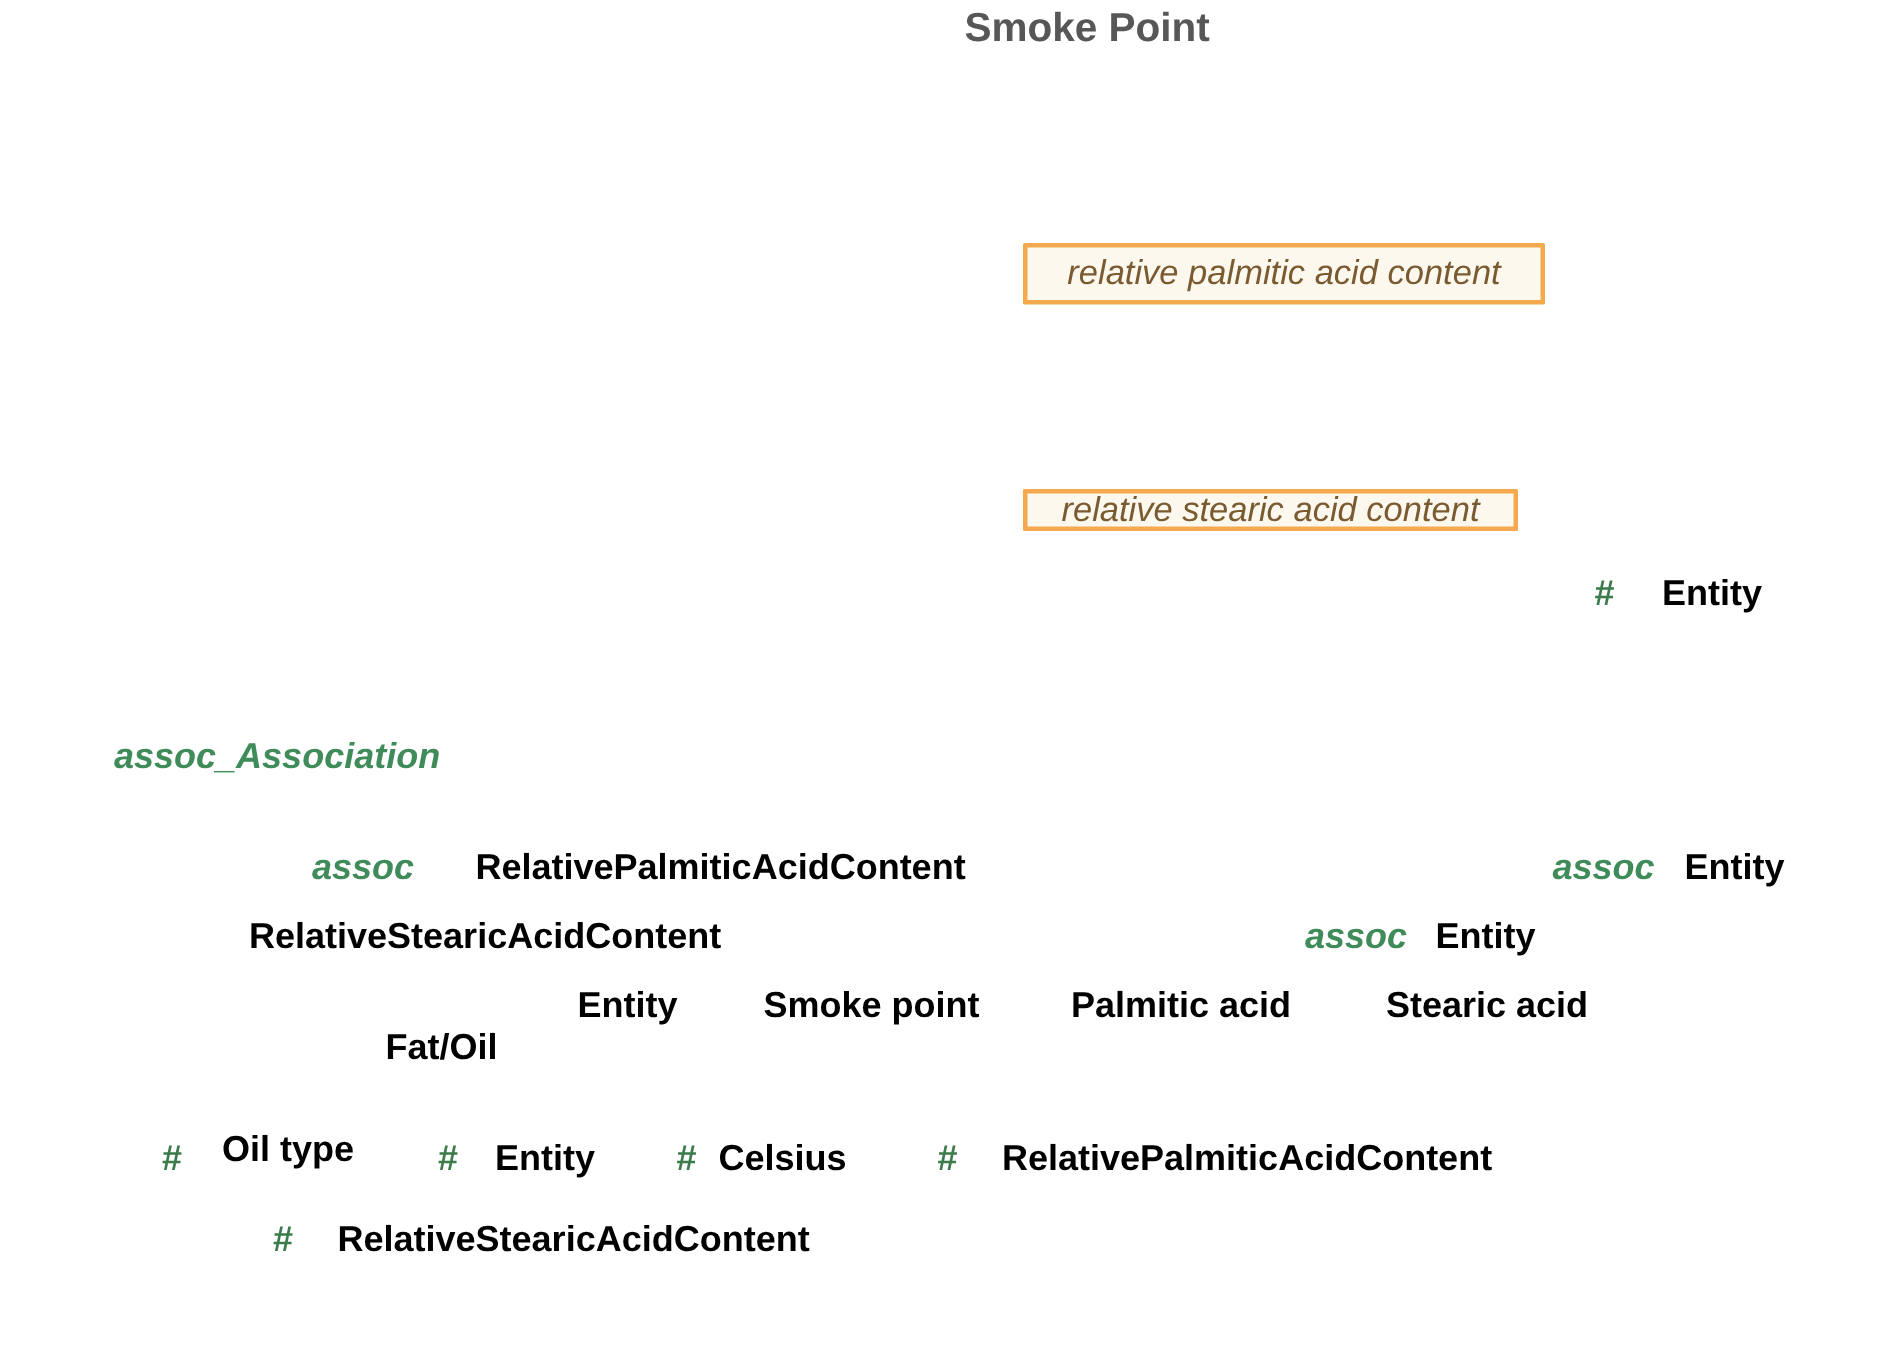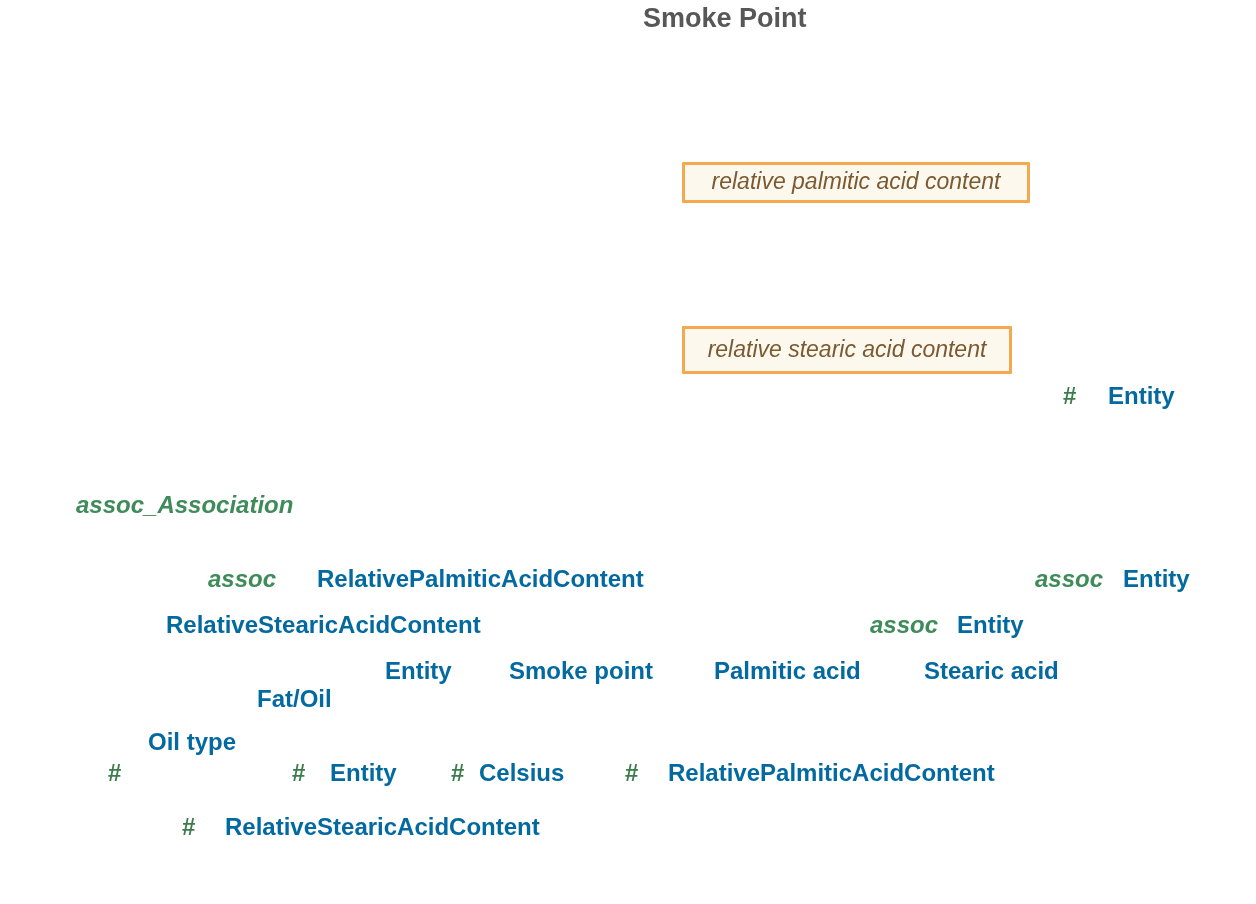--- a/index.html
+++ b/index.html
@@ -15,21 +15,21 @@
     overflow: hidden;
   }
   .tok {
     position: absolute;
     white-space: pre;
     font-size: 24px;
     font-weight: 600;
     line-height: 1;
     letter-spacing: 0px;
   }
-  .tok.string  { color: #0369a1; }
+  .tok.string  { color: #000000; }
   .tok.slot    { color: #3c7c4c; }
   .tok.pattern { color: #3f8b59; font-style: italic; }
   .cell-title {
     position: absolute;
     left: 643px; top: 5px;
     font-size: 27px;
     font-weight: 700;
     color: #575757;
     line-height: 1;
     white-space: pre;
@@ -70,29 +70,29 @@
       <span class="tok string" style="left: 1123px; top: 567px;">Entity</span>
       <span class="tok string" style="left: 166px; top: 613px;">RelativeStearicAcidContent</span>
       <span class="tok pattern" style="left: 870px; top: 613px;">assoc</span>
       <span class="tok string" style="left: 957px; top: 613px;">Entity</span>
       <span class="tok string" style="left: 257px; top: 659px; margin-top: 28px;">Fat/Oil</span>
       <span class="tok string" style="left: 385px; top: 659px;">Entity</span>
       <span class="tok string" style="left: 509px; top: 659px;">Smoke point</span>
       <span class="tok string" style="left: 714px; top: 659px; text-align: center;">Palmitic acid</span>
       <span class="tok string" style="left: 924px; top: 659px;">Stearic acid</span>
       <span class="tok slot" style="left: 108px; top: 761px;">#</span>
-      <span class="tok string" style="left: 148px; top: 730px;">Oil type</span>
+      <span class="tok string" style="left: 148px; top: 755px;">Oil type</span>
       <span class="tok slot" style="left: 292px; top: 761px;">#</span>
       <span class="tok string" style="left: 330px; top: 761px;">Entity</span>
       <span class="tok slot" style="left: 451px; top: 761px;">#</span>
       <span class="tok string" style="left: 479px; top: 761px;">Celsius</span>
       <span class="tok slot" style="left: 625px; top: 761px;">#</span>
       <span class="tok string" style="left: 668px; top: 761px;">RelativePalmiticAcidContent</span>
       <span class="tok slot" style="left: 182px; top: 815px;">#</span>
       <span class="tok string" style="left: 225px; top: 815px;">RelativeStearicAcidContent</span>
       <div class="ffbox" style="left: 682px; top: 162px; width: 348px; height: 41px;">
         <span class="fflabel">relative palmitic acid content</span>
       </div>
-      <div class="ffbox" style="left: 682px; top: 326px; width: 330px; height: 48px;">
+      <div class="ffbox" style="left: 682px; top: 326px; width: 330px; height: 28px;">
         <span class="fflabel">relative stearic acid content</span>
       </div>
     </div>
 </div>
 
 </body></html>

